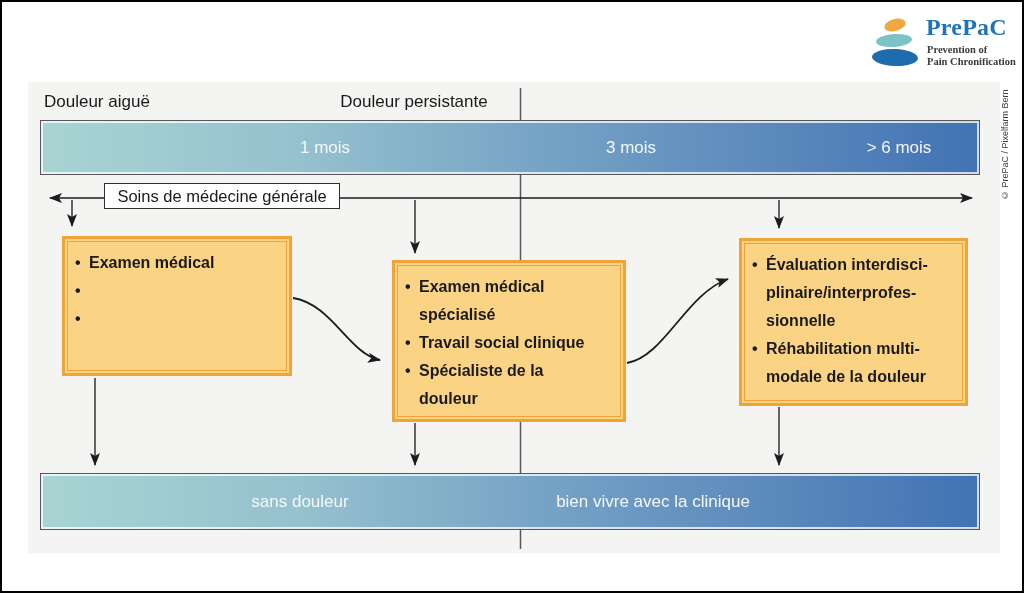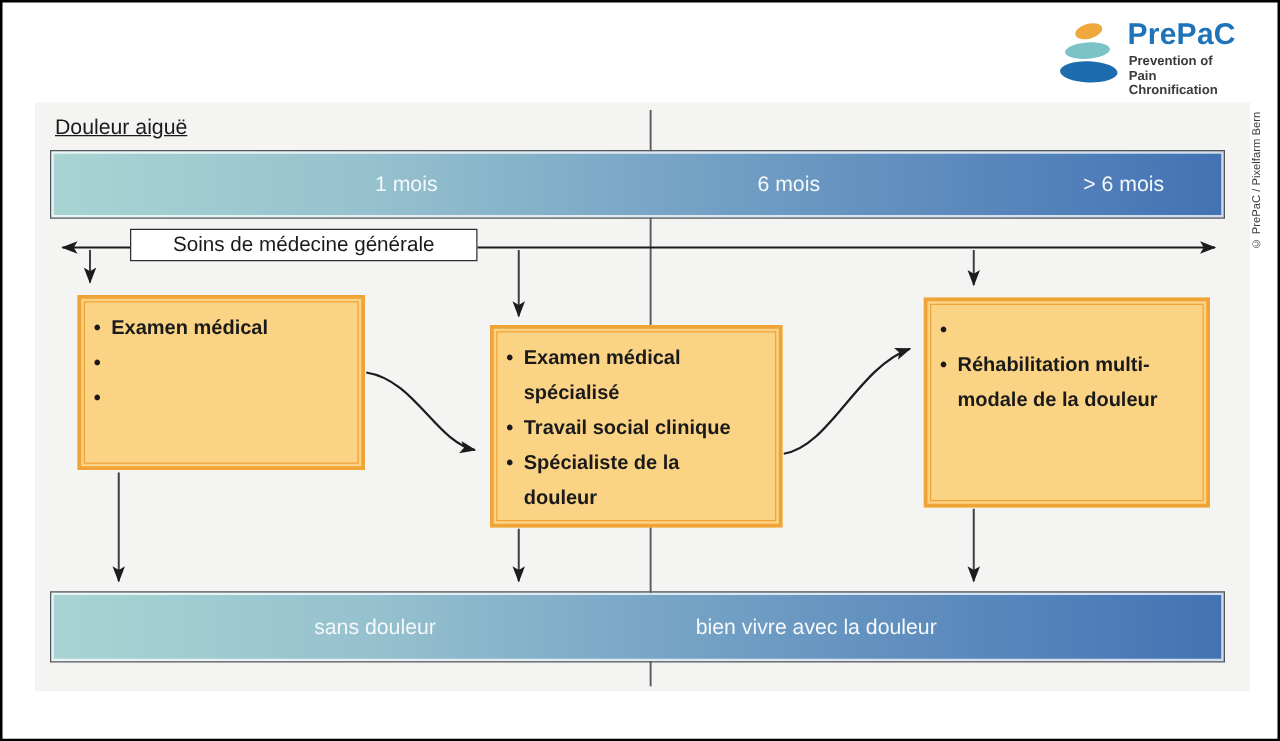--- a/index.html
+++ b/index.html
@@ -23,41 +23,41 @@
   }
   .gbar.top{top:118px;height:55px;}
   .gbar.bottom{top:471px;height:57px;}
   .bar-label{
     position:absolute;top:50%;transform:translate(-50%,-50%);
     color:#f4f8fa;font-size:17px;white-space:nowrap;
   }
 
   
   .care-label{
-    position:absolute;left:102px;top:181px;width:278px;height:26px;z-index:3;
+    position:absolute;left:102px;top:181px;width:236px;height:26px;z-index:3;
     background:#ffffff;border:1.5px solid #2e2e2e;box-sizing:border-box;
     display:flex;align-items:center;justify-content:center;
     font-size:16.5px;white-space:nowrap;
   }
 
   
   .obox{
     position:absolute;z-index:3;box-sizing:border-box;
     background:#fbd385;border:3px solid #f0a336;
   }
   .obox::before{
     content:"";position:absolute;inset:2px;border:1.5px solid #f0a336;pointer-events:none;
   }
   .obox ul{list-style:none;margin:0;padding:10px 8px 8px 10px;}
   .obox li{display:flex;font-weight:bold;font-size:16px;line-height:28px;}
   .obox .bullet{width:14px;flex:0 0 14px;}
   .obox .item-text{white-space:pre-line;}
 
   
-  .logo{position:absolute;left:845px;top:12px;width:150px;height:66px;z-index:2;}
+  .logo{position:absolute;left:869px;top:12px;width:150px;height:66px;z-index:2;font-family:Liberation Serif, serif;}
   .stone{position:absolute;border-radius:50%;}
   .stone.orange{left:13px;top:5px;width:22px;height:12px;background:#eea83d;transform:rotate(-15deg);}
   .stone.teal{left:5px;top:20px;width:36px;height:13px;background:#7cc3c7;transform:rotate(-4deg);}
   .stone.blue{left:1px;top:35px;width:46px;height:17px;background:#1d6cae;transform:rotate(2deg);}
   .brand{position:absolute;left:55px;top:0px;font-size:24px;font-weight:bold;color:#1f74b9;letter-spacing:.2px;}
   .tagline{position:absolute;left:56px;top:30px;font-size:10.5px;line-height:11.5px;color:#3a3a3a;font-weight:bold;}
 
   
   .credit{
     position:absolute;left:998px;top:76px;height:122px;width:16px;z-index:2;
@@ -86,25 +86,26 @@
     <line x1="777" y1="198" x2="777" y2="226" stroke="#3f3f3f" stroke-width="1.6" marker-end="url(#ah)"></line>
 
     <path d="M291,296 C330,302 347,352 378,358" fill="none" stroke="#1c1c1c" stroke-width="1.8" marker-end="url(#ah)"></path>
     <path d="M625,361 C662,355 684,292 726,277" fill="none" stroke="#1c1c1c" stroke-width="1.8" marker-end="url(#ah)"></path>
 
     <line x1="93" y1="376" x2="93" y2="463" stroke="#3f3f3f" stroke-width="1.6" marker-end="url(#ah)"></line>
     <line x1="413" y1="421" x2="413" y2="463" stroke="#3f3f3f" stroke-width="1.6" marker-end="url(#ah)"></line>
     <line x1="777" y1="405" x2="777" y2="463" stroke="#3f3f3f" stroke-width="1.6" marker-end="url(#ah)"></line>
   </svg>
 
-  <div class="phase" style="left:42px;text-decoration:underline;">Douleur aiguë</div>
+  <div class="phase" style="left:42px;">Douleur aiguë</div>
+  <div class="phase centered" style="left:412px;">Douleur persistante</div>
 
   <div class="gbar top">
     <span class="bar-label" style="left:284px;">1 mois</span>
-    <span class="bar-label" style="left:590px;">6 mois</span>
+    <span class="bar-label" style="left:590px;">3 mois</span>
     <span class="bar-label" style="left:858px;">&gt; 6 mois</span>
   </div>
 
   <div class="care-label">Soins de médecine générale</div>
 
   <div class="obox" style="left:60px;top:234px;width:230px;height:140px;">
     <ul>
       <li>
           <span class="bullet">•</span>
           <span class="item-text">Examen médical</span>
@@ -134,32 +135,35 @@
           <span class="item-text">Spécialiste de la
 douleur</span>
         </li>
     </ul>
   </div>
 
   <div class="obox" style="left:737px;top:236px;width:229px;height:168px;">
     <ul>
       <li>
           <span class="bullet">•</span>
+          <span class="item-text">Évaluation interdisci-
+plinaire/interprofes-
+sionnelle</span>
         </li>
       <li>
           <span class="bullet">•</span>
           <span class="item-text">Réhabilitation multi-
 modale de la douleur</span>
         </li>
     </ul>
   </div>
 
   <div class="gbar bottom">
     <span class="bar-label" style="left:259px;">sans douleur</span>
-    <span class="bar-label" style="left:612px;">bien vivre avec la douleur</span>
+    <span class="bar-label" style="left:612px;">bien vivre avec la clinique</span>
   </div>
 
   <div class="logo">
     <span class="stone orange"></span>
     <span class="stone teal"></span>
     <span class="stone blue"></span>
     <div class="brand">PrePaC</div>
     <div class="tagline">
       <div>Prevention of</div>
       <div>Pain Chronification</div>

